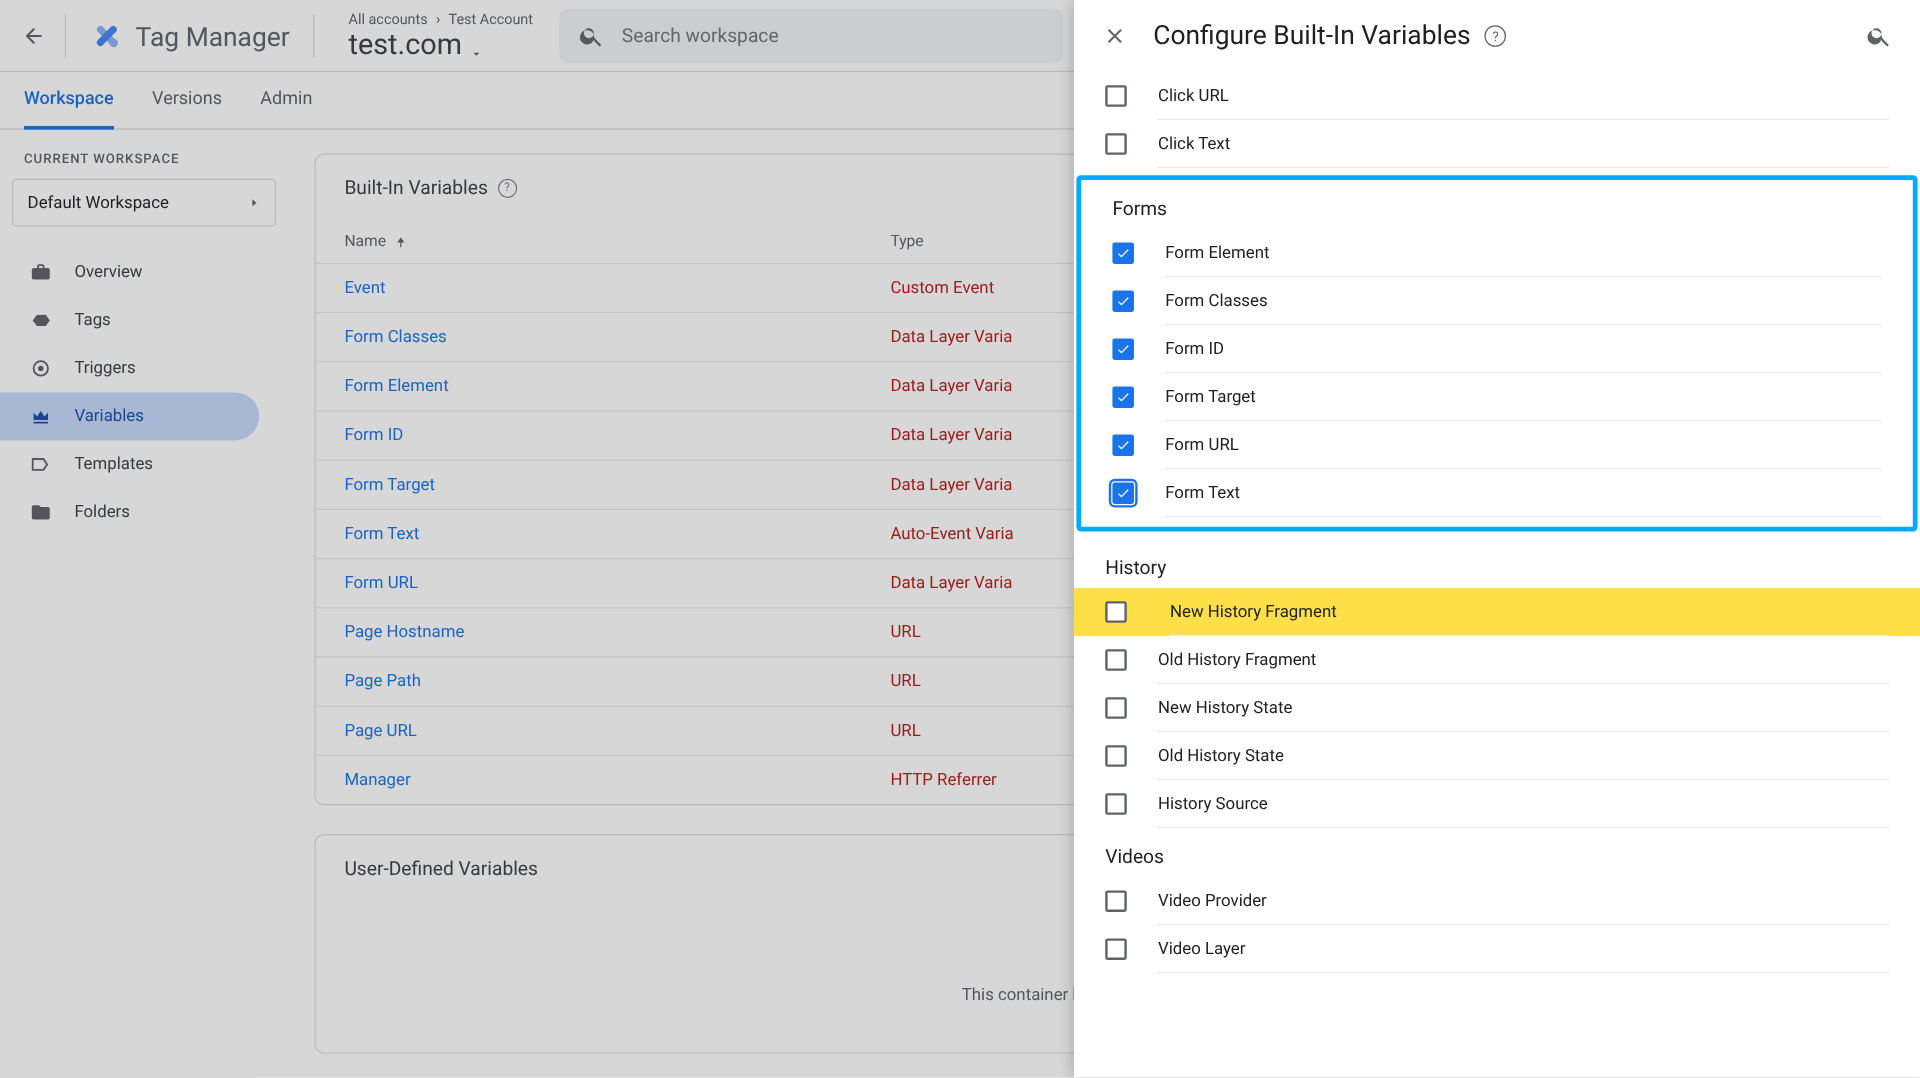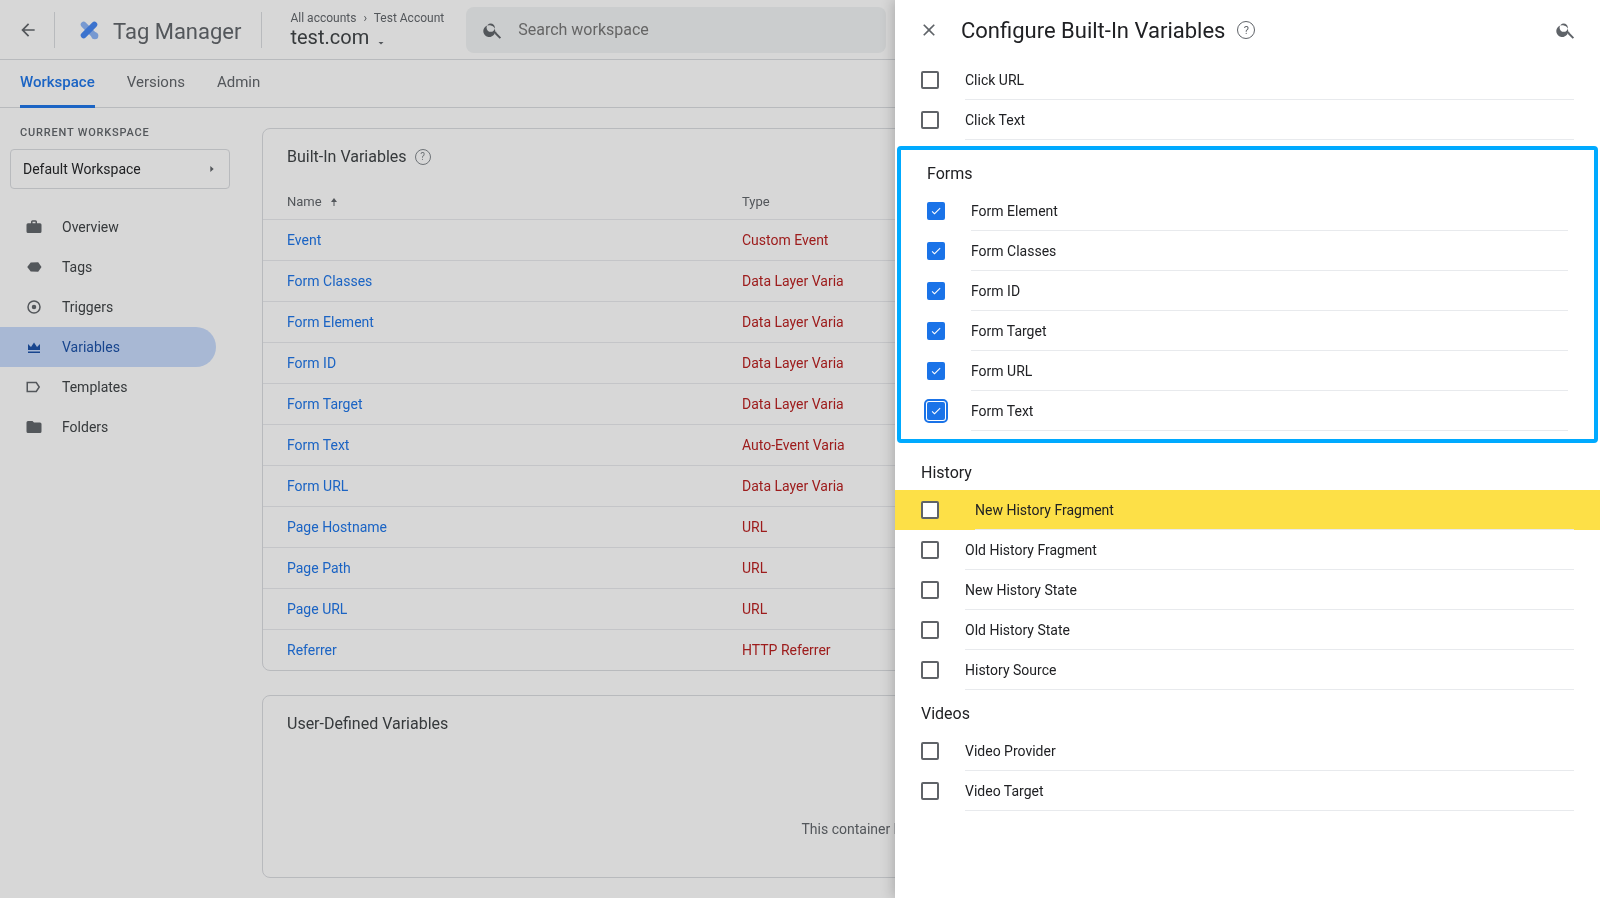--- a/index.html
+++ b/index.html
@@ -8,21 +8,21 @@
 
 .hdr { height:60px; border-bottom:1px solid #dadce0; display:flex; align-items:center; padding:0 8px; }
 .hdr .back { width:40px; height:40px; border-radius:50%; display:flex; align-items:center; justify-content:center; cursor:pointer; }
 .hdr .sep { width:1px; height:36px; background:#dadce0; margin:0 6px; }
 .hdr .logo { display:flex; align-items:flex-end; gap:10px; padding:0 14px; }
 .hdr .logo-mark { width:28px; height:28px; }
 .hdr .logo-text { font-size:22px; color:#5f6368; font-weight:400; }
 .hdr .acct { padding:0 22px; }
 .hdr .crumbs { font-size:12px; color:#5f6368; }
 .hdr .crumbs .chev { margin:0 4px; }
-.hdr .container { font-size:20px; color:#3c4043; display:flex; align-items:flex-end; gap:6px; }
+.hdr .container { font-size:24px; color:#3c4043; display:flex; align-items:flex-end; gap:6px; }
 .hdr .search { flex:0 0 420px; height:46px; background:#f1f3f4; border-radius:8px; display:flex; align-items:center; gap:14px; padding:0 16px; }
 .hdr .search input { border:none; background:transparent; outline:none; font-size:16px; flex:1; color:#3c4043; }
 
 
 .tabs { height:48px; border-bottom:1px solid #dadce0; display:flex; align-items:center; padding:0 20px; gap:32px; }
 .tabs .tab { height:48px; display:flex; align-items:center; font-size:15px; color:#5f6368; cursor:pointer; border-bottom:3px solid transparent; }
 .tabs .tab.active { color:#1a73e8; border-bottom-color:#1a73e8; font-weight:500; }
 
 
 .body { display:flex; height:calc(898px - 60px - 48px); }
@@ -232,21 +232,21 @@
           </div>
           <div class="tbl-row">
             <div class="col-name">Page Path</div>
             <div class="col-type">URL</div>
           </div>
           <div class="tbl-row">
             <div class="col-name">Page URL</div>
             <div class="col-type">URL</div>
           </div>
           <div class="tbl-row">
-            <div class="col-name">Referrer</div>
+            <div class="col-name">Manager</div>
             <div class="col-type">HTTP Referrer</div>
           </div>
         </div>
     </div>
 
     <div class="card">
       <div class="card-h">
           <span>User-Defined Variables</span>
         </div>
       <div class="empty">This container has no user-defined var</div>
@@ -357,17 +357,17 @@
         </div>
       </div>
       <div class="vgrp">
         <div class="vgrp-title">Videos</div>
         <div class="vrow">
           <div class="cbx"></div>
           <div class="lbl-wrap">Video Provider</div>
         </div>
         <div class="vrow">
           <div class="cbx"></div>
-          <div class="lbl-wrap">Video Target</div>
+          <div class="lbl-wrap">Video Layer</div>
         </div>
       </div>
     </div>
 </div>
 
 </body></html>

